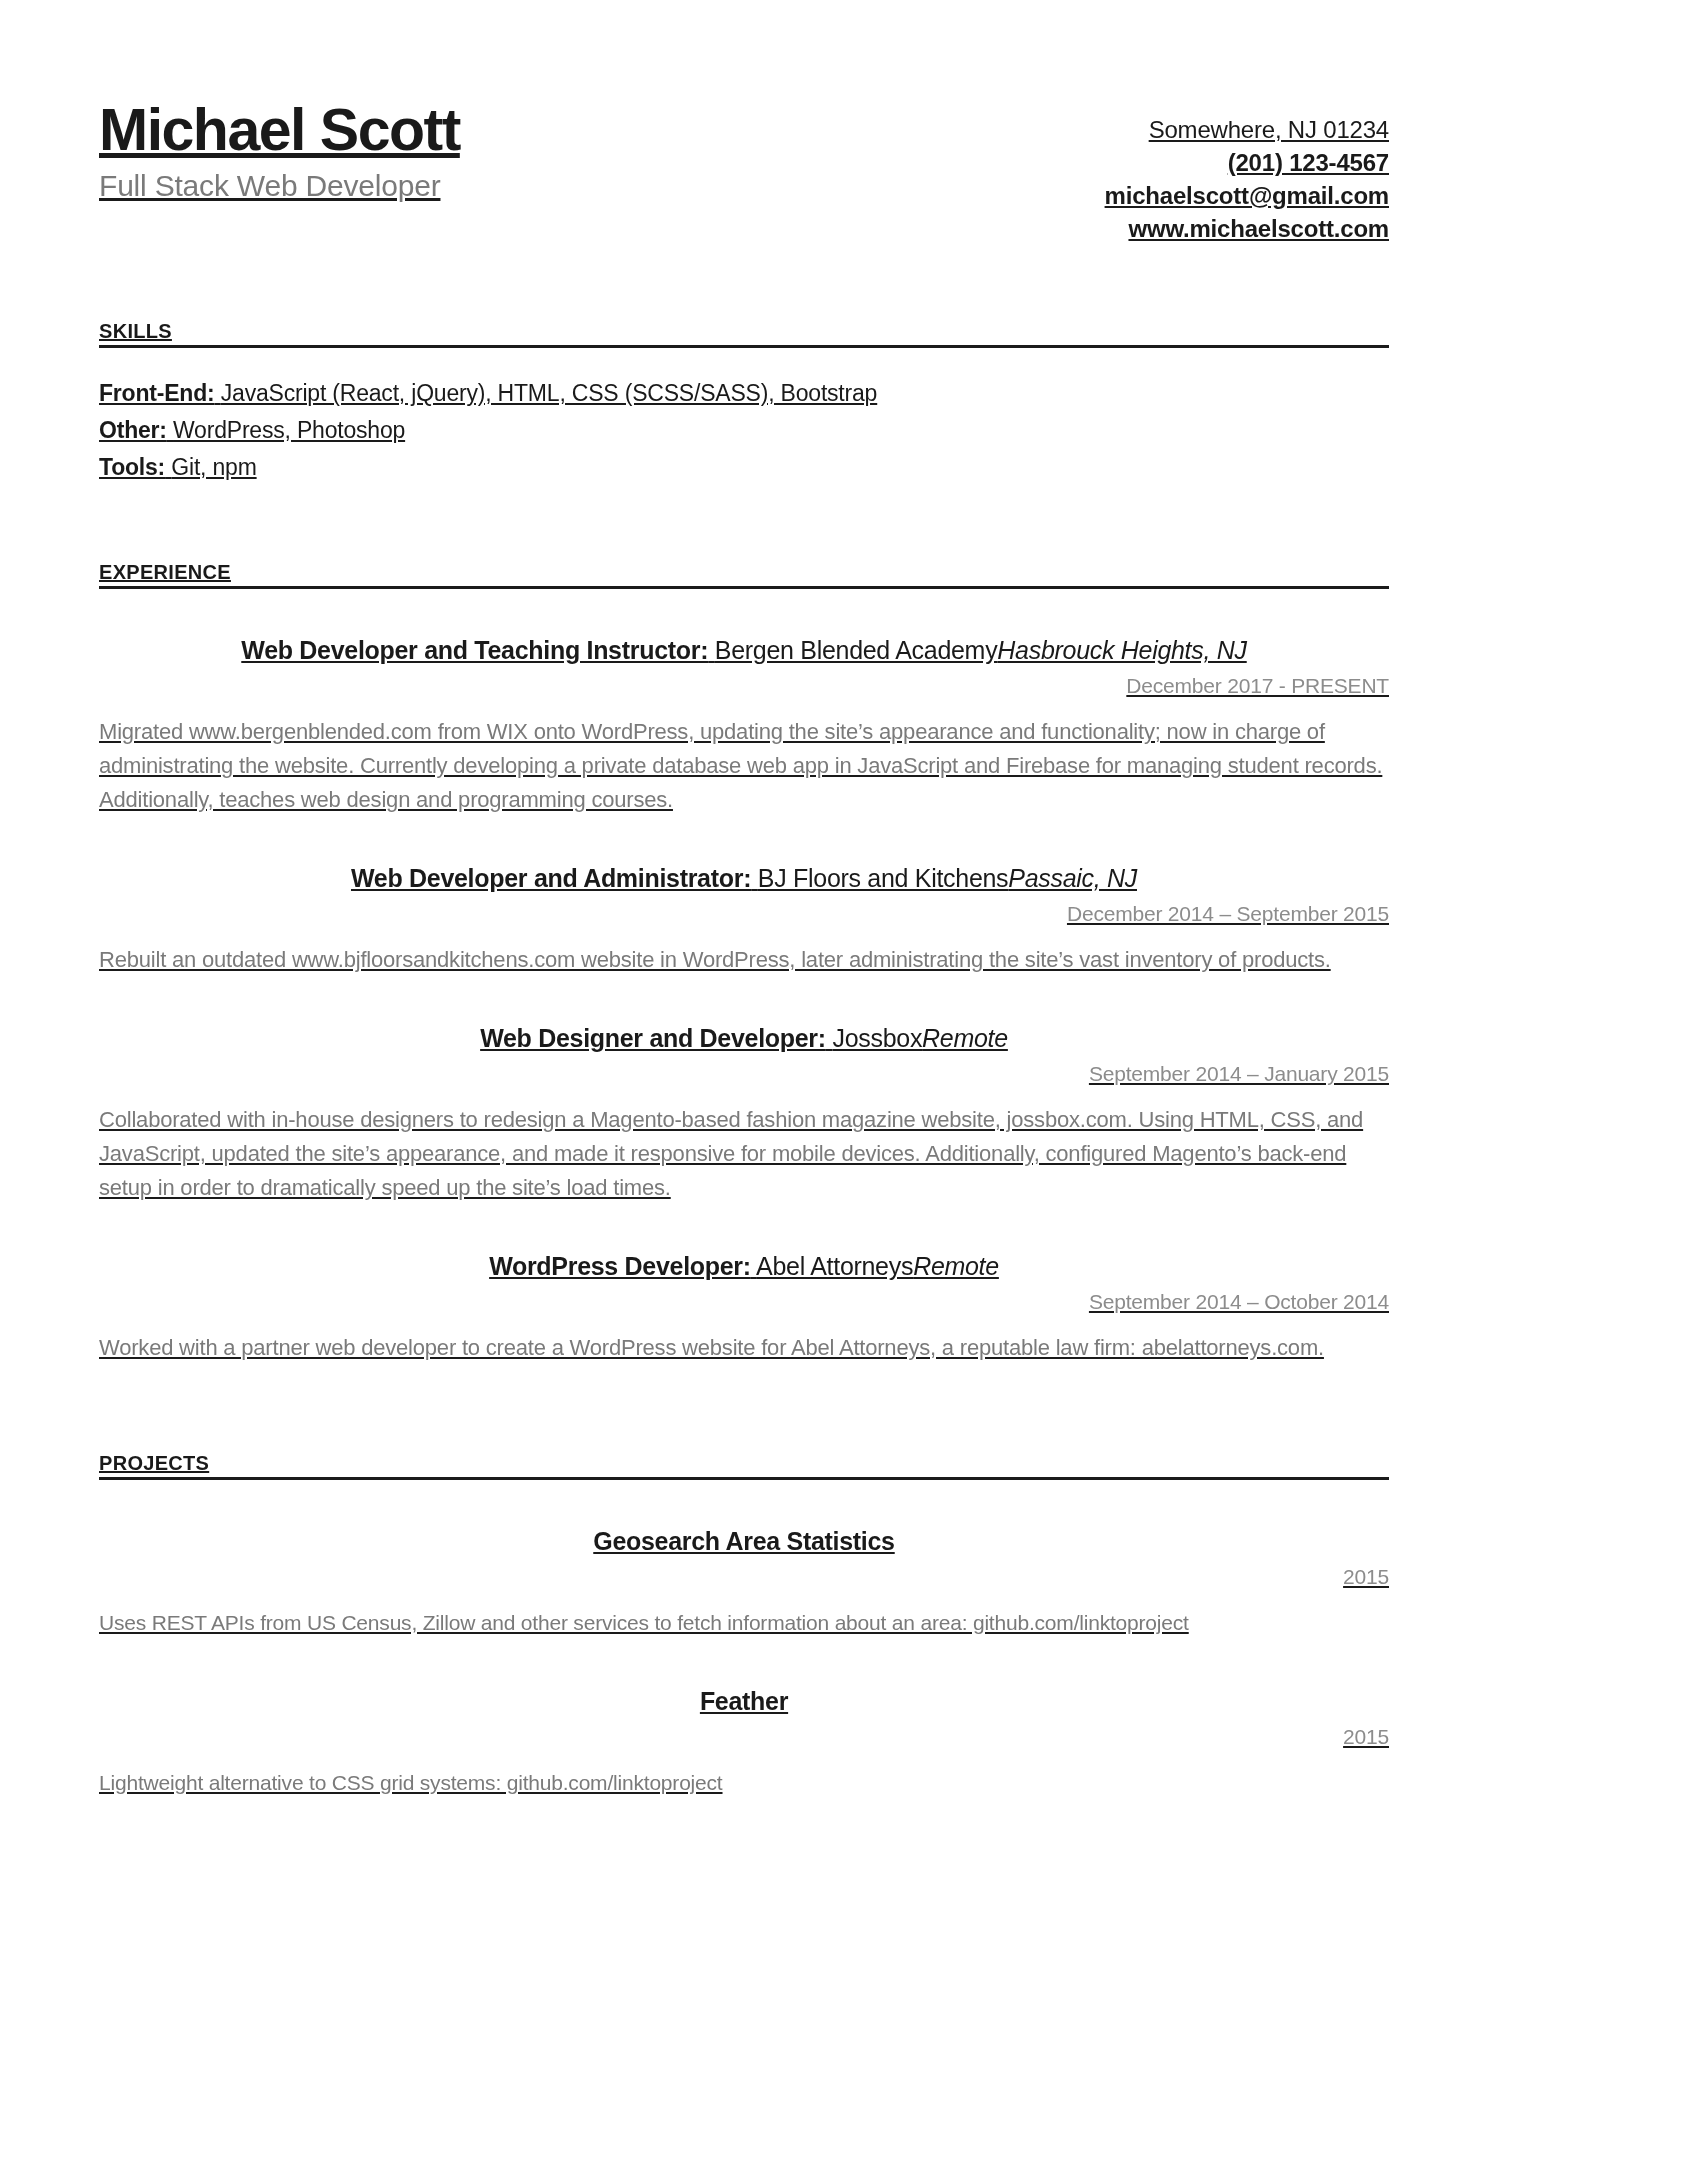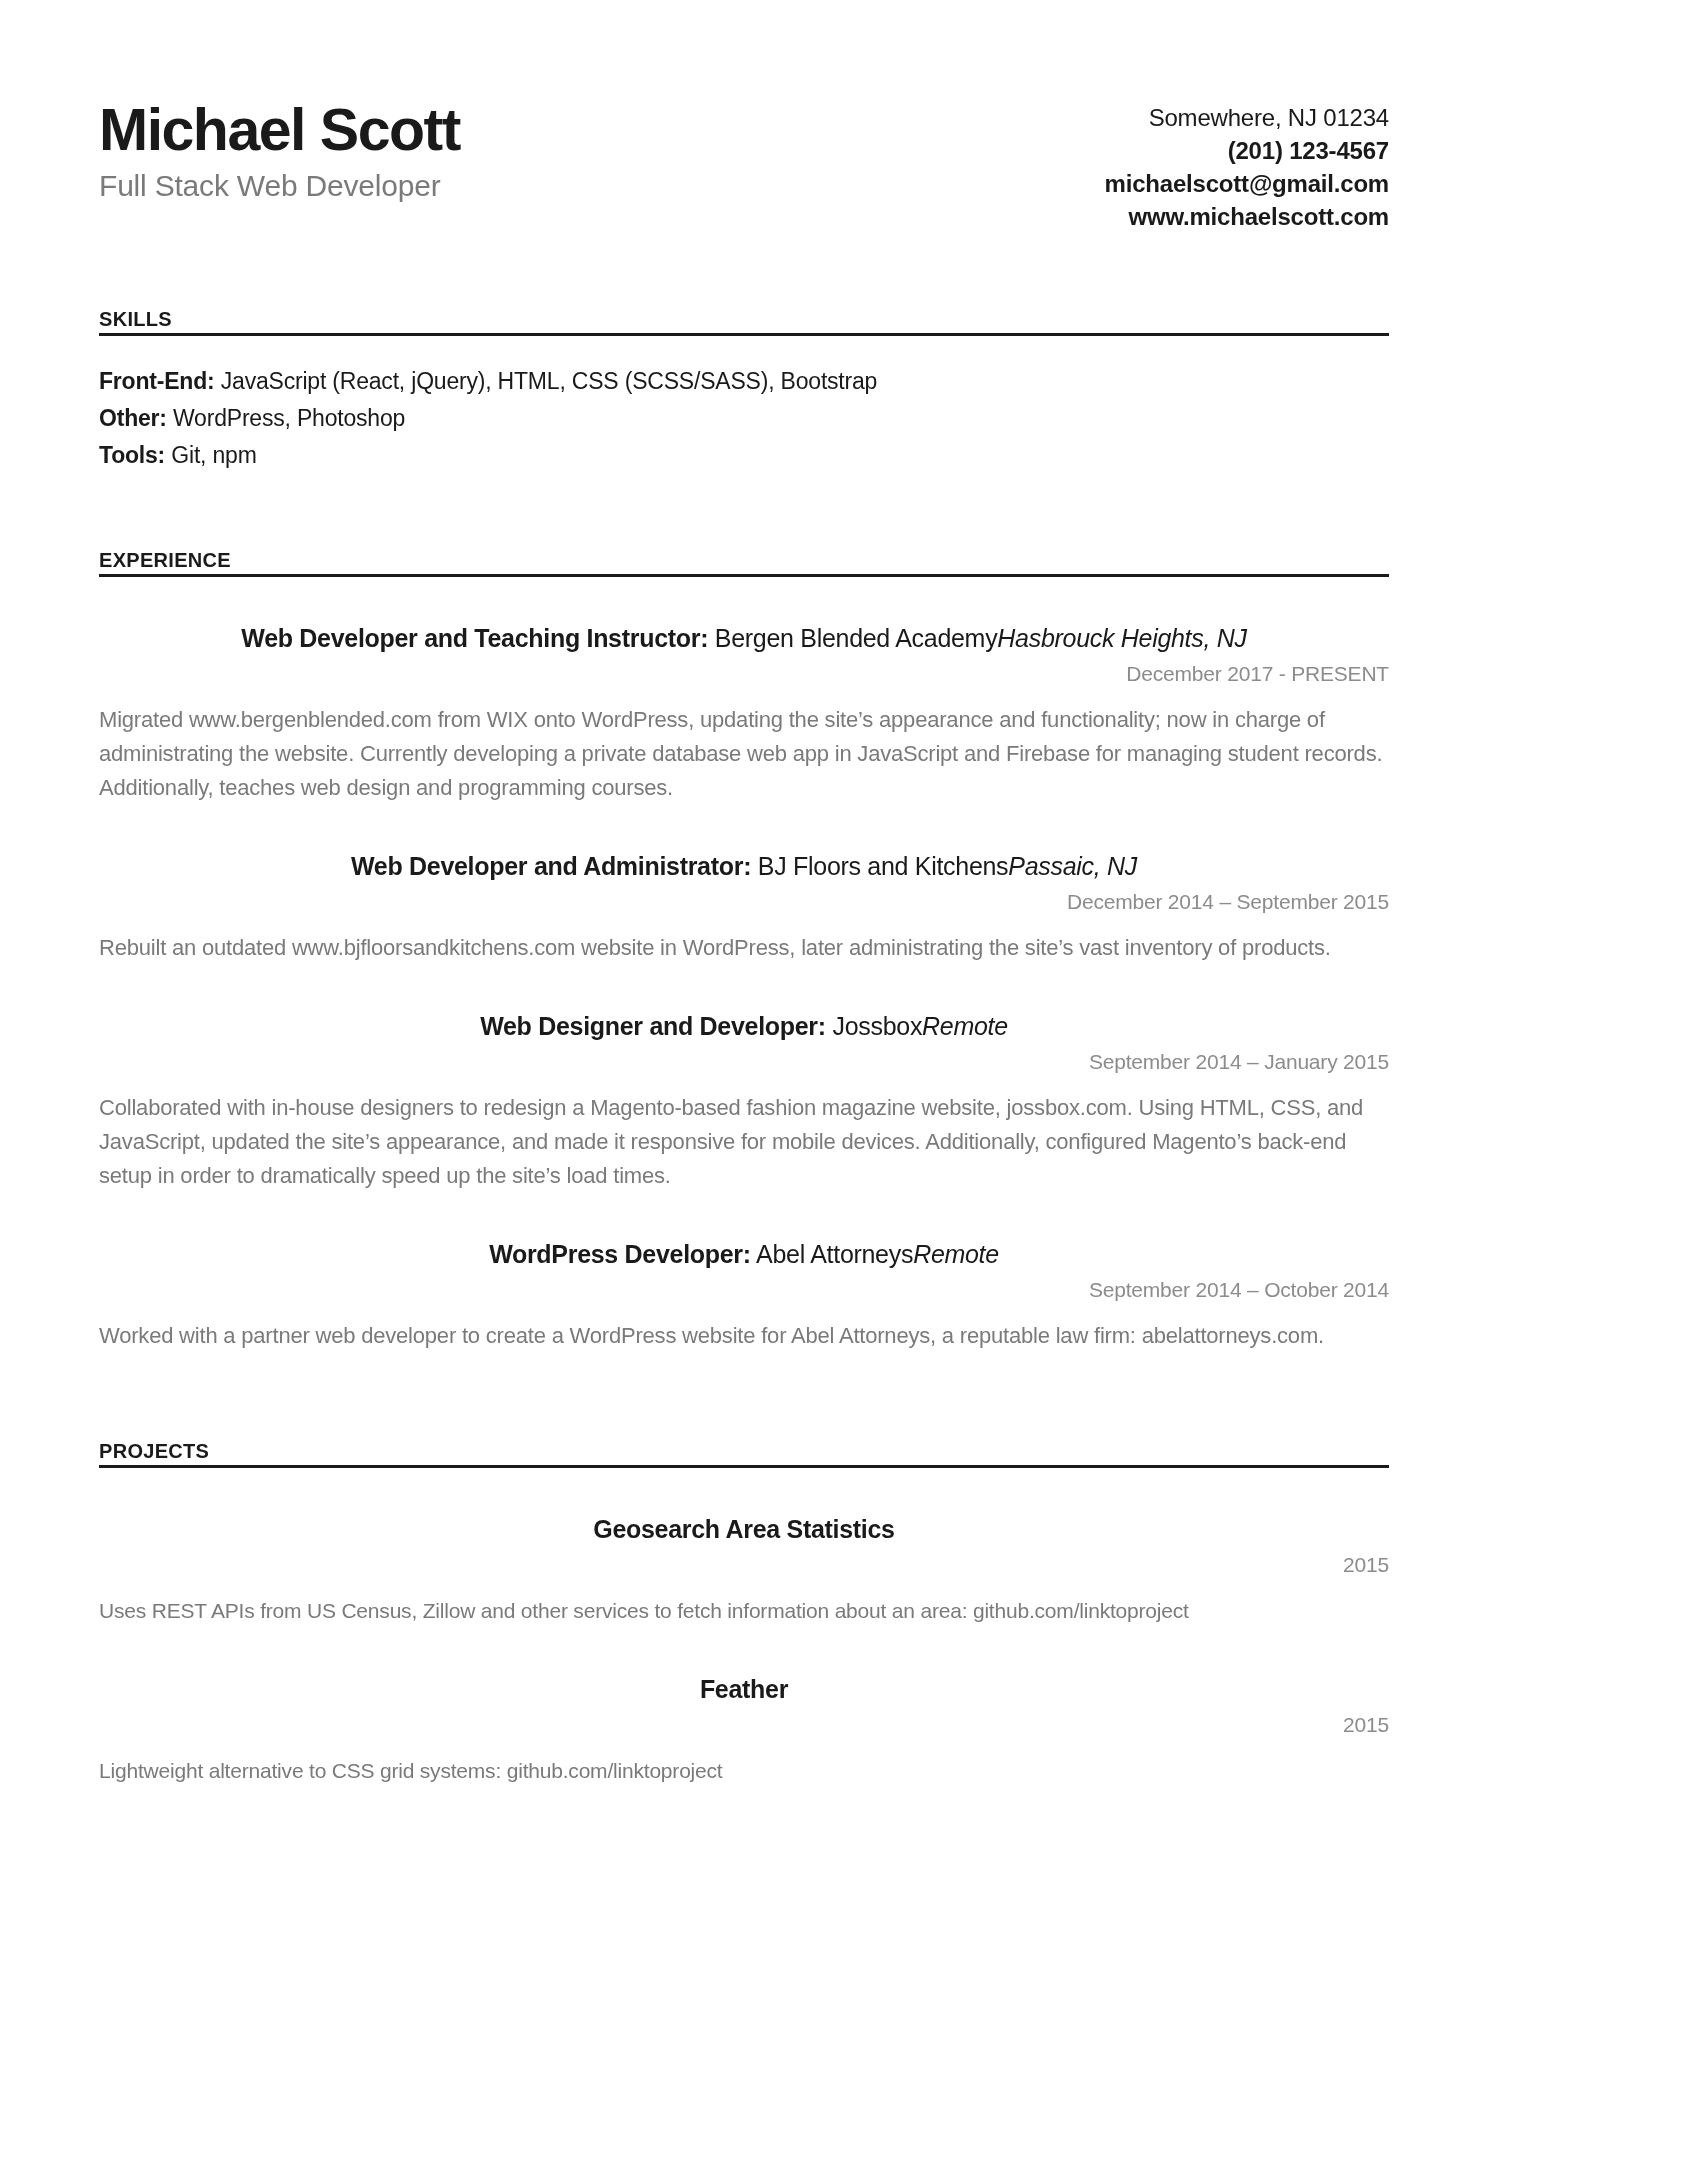--- a/index.html
+++ b/index.html
@@ -15,20 +15,21 @@
     width: 1683px;
     height: 2178px;
     font-family: "Liberation Sans", sans-serif;
     color: var(--c-primary);
     overflow: hidden;
   }
   .page {
     width: 1526px;
     height: 2178px;
     padding: 99px 137px 0 99px;
+    text-decoration: underline;
   }
 
   
   .header {
     display: flex;
     justify-content: space-between;
     align-items: flex-start;
   }
   .header-name {
     font-size: 59px;
@@ -41,21 +42,21 @@
     font-size: 30px;
     line-height: 36px;
     color: var(--c-muted);
     margin-top: 6px;
     letter-spacing: -0.2px;
   }
   .contact {
     text-align: right;
     font-size: 24px;
     line-height: 33px;
-    margin-top: 2px;
+    margin-top: 14px;
     letter-spacing: -0.2px;
   }
   .contact .bold { font-weight: 700; }
 
   
   .section { margin-top: 75px; }
   .section.education { margin-top: 84px; }
   .section.projects { margin-top: 87px; }
   .section-heading {
     font-size: 20px;

